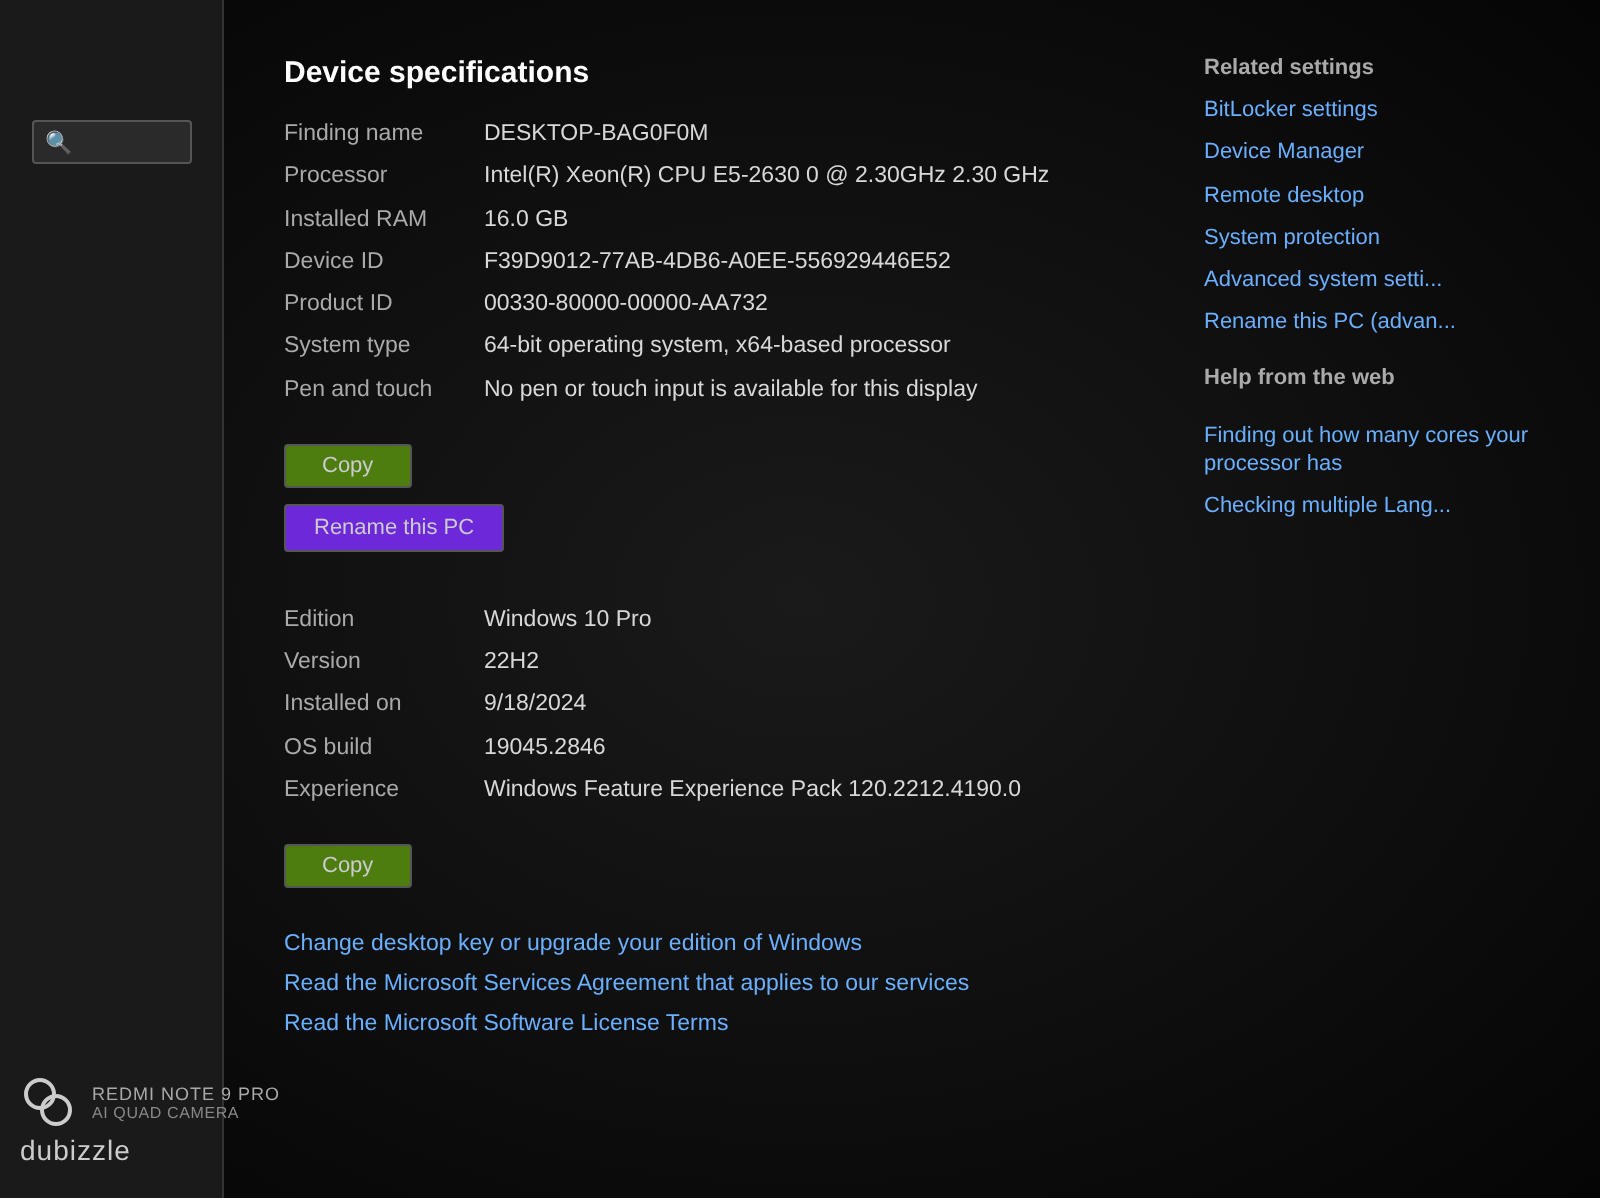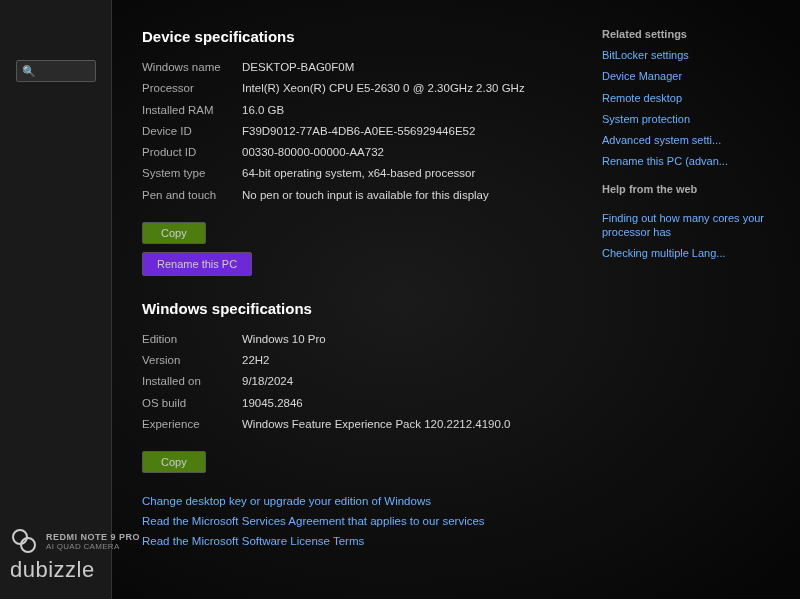--- a/index.html
+++ b/index.html
@@ -180,32 +180,32 @@
     .watermark-logo {
       display: flex;
       align-items: center;
       gap: 8px;
       margin-bottom: 2px;
     }
 
     .watermark-text {
       font-size: 9px;
       color: #aaa;
-      font-weight: bold;
+      font-weight: normal;
       letter-spacing: 0.5px;
     }
 
     .watermark-sub {
       font-size: 8px;
       color: #888;
       letter-spacing: 0.3px;
     }
 
     .dubizzle-text {
-      font-size: 22px;
+      font-size: 14px;
       color: #ccc;
       font-weight: 300;
       letter-spacing: 0.5px;
     }
 
     .section-gap {
       height: 6px;
     }
   </style>
 </head>
@@ -221,21 +221,21 @@
 
 <div class="main-content">
 
 
   
   <div class="section-title">Device specifications</div>
 
   <table class="spec-table">
     <tbody id="device-specs-body">
         <tr>
-          <td>Windows name</td>
+          <td>Finding name</td>
           <td>DESKTOP-BAG0F0M</td>
         </tr>
         <tr>
           <td>Processor</td>
           <td>Intel(R) Xeon(R) CPU E5-2630 0 @ 2.30GHz   2.30 GHz</td>
         </tr>
         <tr>
           <td>Installed RAM</td>
           <td>16.0 GB</td>
         </tr>
@@ -258,21 +258,20 @@
       </tbody>
   </table>
 
   <div class="btn-copy" id="copy-btn-device">Copy</div>
   <br>
   <div class="btn-rename" id="rename-btn">Rename this PC</div>
 
   <div class="section-gap"></div>
 
   
-  <div class="section-title">Windows specifications</div>
 
   <table class="spec-table">
     <tbody id="windows-specs-body">
         <tr>
           <td>Edition</td>
           <td>Windows 10 Pro</td>
         </tr>
         <tr>
           <td>Version</td>
           <td>22H2</td>

